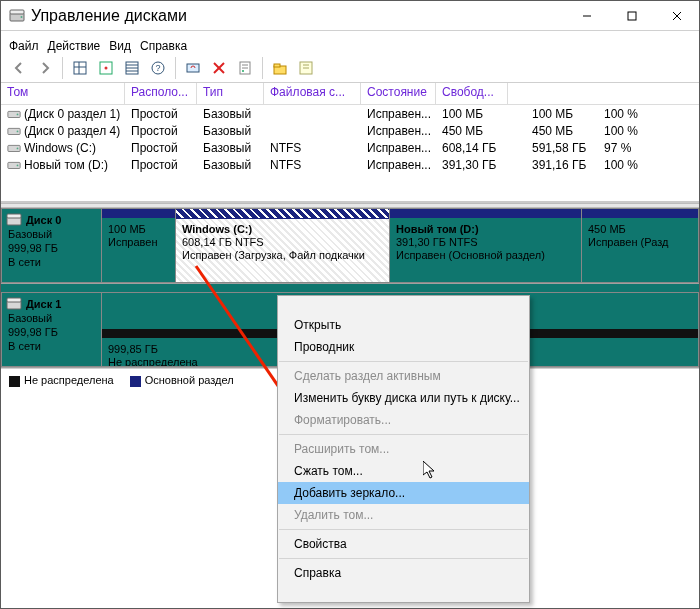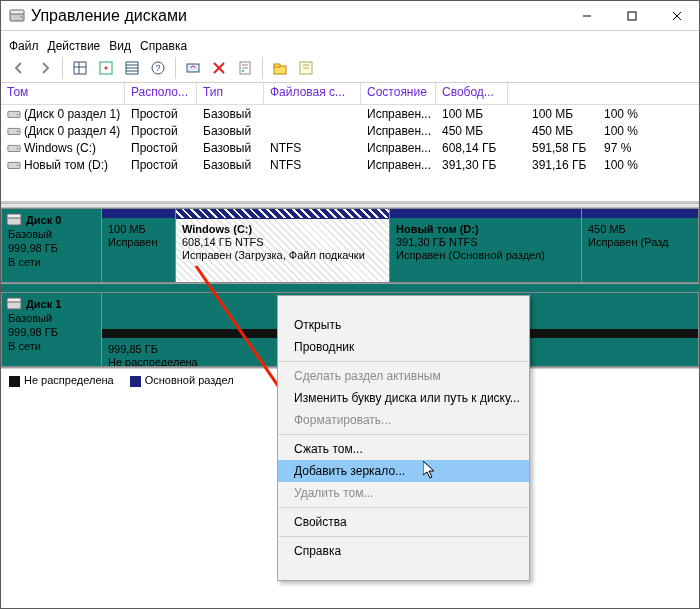--- a/index.html
+++ b/index.html
@@ -337,20 +337,21 @@
   </svg>
 
   <div class="ctx">
     <div class="item">Открыть</div>
     <div class="item">Проводник</div>
     <div class="csep"></div>
     <div class="item disabled">Сделать раздел активным</div>
     <div class="item">Изменить букву диска или путь к диску...</div>
     <div class="item disabled">Форматировать...</div>
     <div class="csep"></div>
+    <div class="item disabled">Расширить том...</div>
     <div class="item">Сжать том...</div>
     <div class="item hl">Добавить зеркало...</div>
     <div class="item disabled">Удалить том...</div>
     <div class="csep"></div>
     <div class="item">Свойства</div>
     <div class="csep"></div>
     <div class="item">Справка</div>
   </div>
 
   <svg class="cursor" width="16" height="20">

